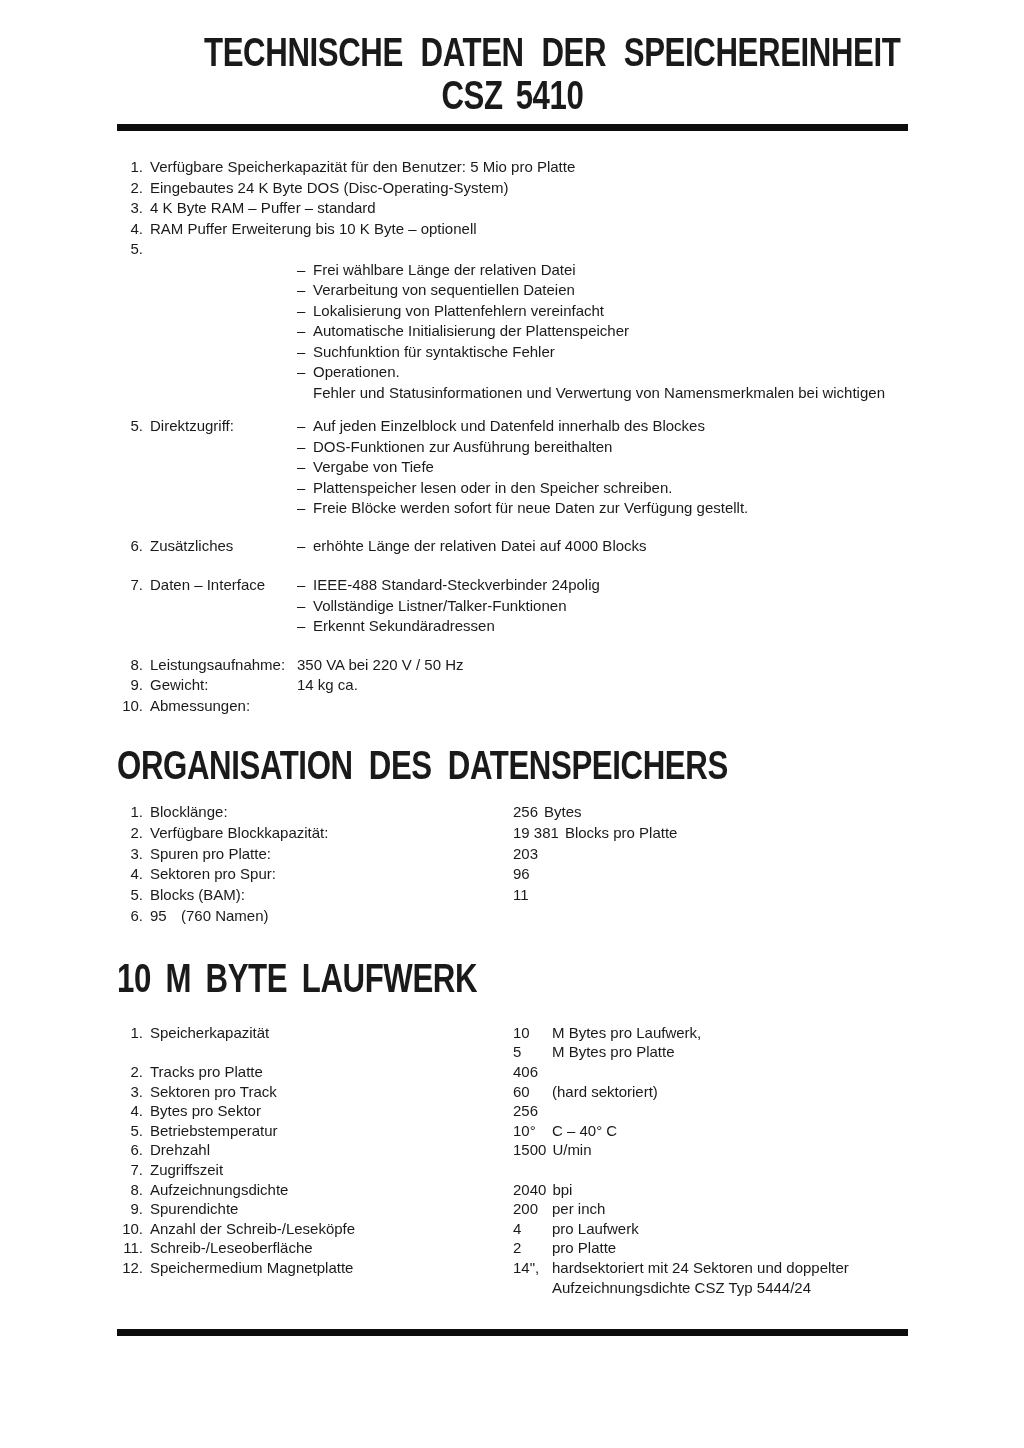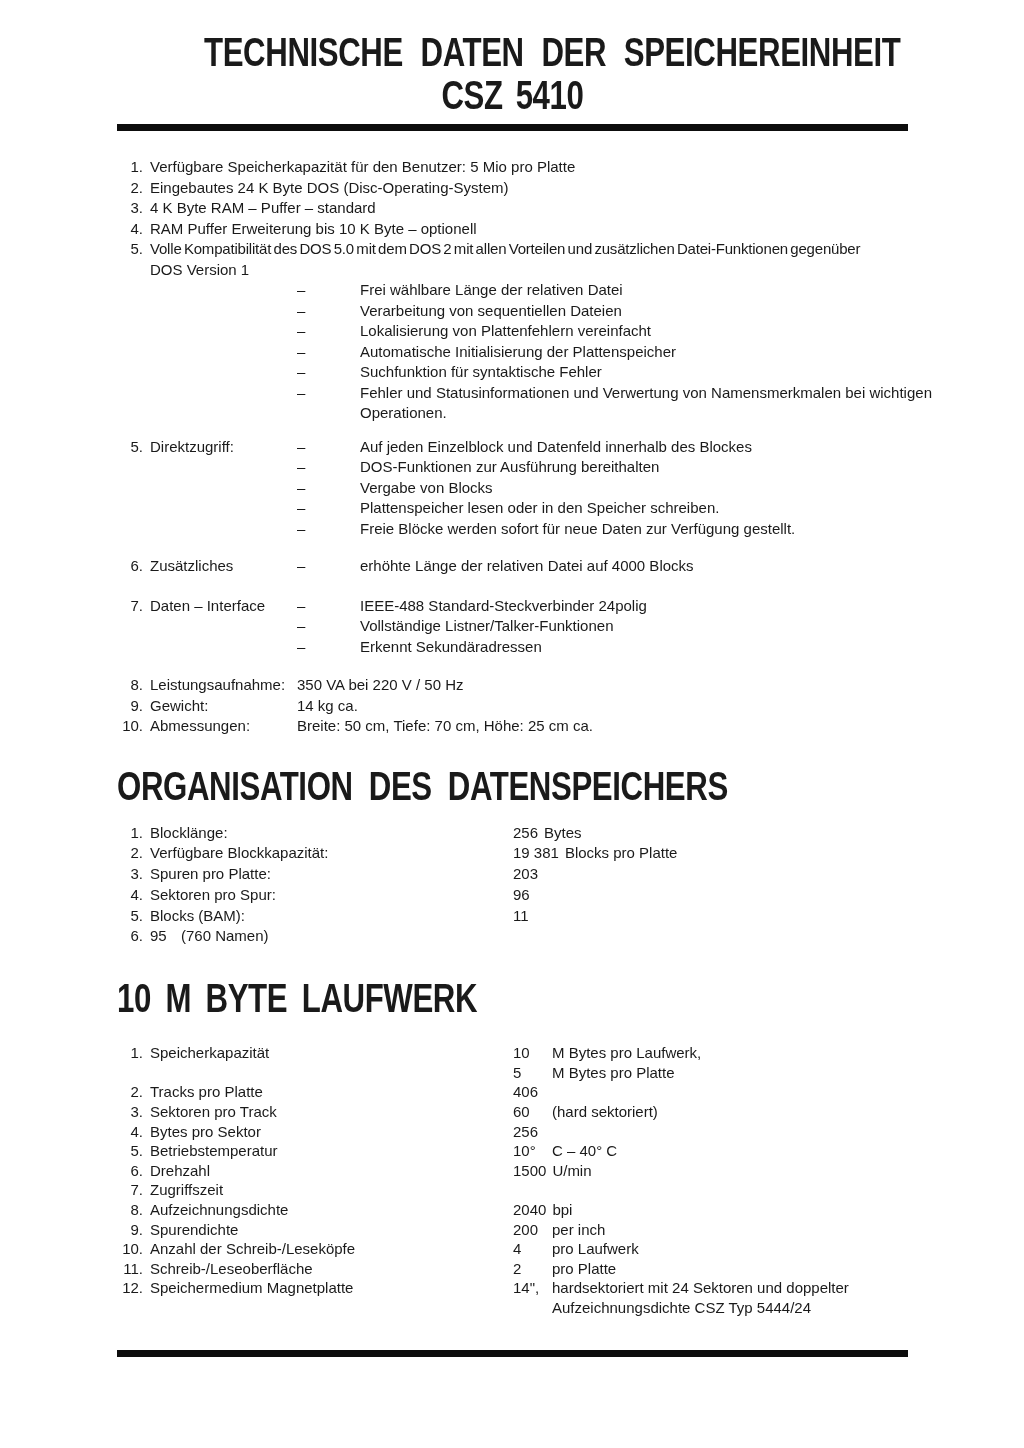--- a/index.html
+++ b/index.html
@@ -48,21 +48,21 @@
   .row { display:flex; align-items:flex-start; }
   .num { flex:0 0 26px; text-align:right; margin-right:7px; white-space:nowrap; }
   .txt { white-space:nowrap; }
   .txt-block > div { white-space:nowrap; }
   .tight { letter-spacing:-0.2px; word-spacing:-1.6px; }
 
   
   .sublist { margin-left:180px; }
   .drow { display:flex; align-items:flex-start; }
   .dash { flex:0 0 16px; }
-  .dtxt { white-space:nowrap;margin-left:47px; }
+  .dtxt { white-space:nowrap; }
   .dtxt > div { white-space:nowrap; }
 
   
   .glabel { flex:0 0 147px; white-space:nowrap; }
   .g-direkt { margin-top:13px; }
   .g-zus    { margin-top:17px; }
   .g-intf   { margin-top:19px; }
   .g-specs  { margin-top:18px; }
   .spec-value { white-space:nowrap; }
 
@@ -106,24 +106,20 @@
       <div class="row">
         <span class="num">3.</span>
         <span class="txt">4 K Byte RAM – Puffer – standard</span>
       </div>
       <div class="row">
         <span class="num">4.</span>
         <span class="txt">RAM Puffer Erweiterung bis 10 K Byte – optionell</span>
       </div>
       <div class="row">
         <span class="num">5.</span>
-        <span class="txt-block">
-          <div class="tight">Volle Kompatibilität des DOS 5.0 mit dem DOS 2 mit allen Vorteilen und zusätzlichen Datei-Funktionen gegenüber</div>
-          <div>DOS Version 1</div>
-        </span>
       </div>
 
       <div class="sublist">
         <div class="drow">
           <span class="dash">–</span>
           <span class="dtxt">Frei wählbare Länge der relativen Datei</span>
         </div>
         <div class="drow">
           <span class="dash">–</span>
           <span class="dtxt">Verarbeitung von sequentiellen Dateien</span>
@@ -136,41 +132,41 @@
           <span class="dash">–</span>
           <span class="dtxt">Automatische Initialisierung der Plattenspeicher</span>
         </div>
         <div class="drow">
           <span class="dash">–</span>
           <span class="dtxt">Suchfunktion für syntaktische Fehler</span>
         </div>
         <div class="drow">
           <span class="dash">–</span>
           <span class="dtxt">
+            <div>Operationen.</div>
             <div>Fehler und Statusinformationen und Verwertung von Namensmerkmalen bei wichtigen</div>
-            <div>Operationen.</div>
           </span>
         </div>
       </div>
 
       <div class="row g-direkt">
         <span class="num">5.</span>
         <span class="glabel">Direktzugriff:</span>
         <span class="vlines">
           <div class="drow">
             <span class="dash">–</span>
             <span class="dtxt">Auf jeden Einzelblock und Datenfeld innerhalb des Blockes</span>
           </div>
           <div class="drow">
             <span class="dash">–</span>
             <span class="dtxt">DOS-Funktionen zur Ausführung bereithalten</span>
           </div>
           <div class="drow">
             <span class="dash">–</span>
-            <span class="dtxt">Vergabe von Blocks</span>
+            <span class="dtxt">Vergabe von Tiefe</span>
           </div>
           <div class="drow">
             <span class="dash">–</span>
             <span class="dtxt">Plattenspeicher lesen oder in den Speicher schreiben.</span>
           </div>
           <div class="drow">
             <span class="dash">–</span>
             <span class="dtxt">Freie Blöcke werden sofort für neue Daten zur Verfügung gestellt.</span>
           </div>
         </span>
@@ -213,21 +209,20 @@
           <span class="spec-value">350 VA bei 220 V / 50 Hz</span>
         </div>
         <div class="row">
           <span class="num">9.</span>
           <span class="glabel">Gewicht:</span>
           <span class="spec-value">14 kg ca.</span>
         </div>
         <div class="row">
           <span class="num">10.</span>
           <span class="glabel">Abmessungen:</span>
-          <span class="spec-value">Breite: 50 cm, Tiefe: 70 cm, Höhe: 25 cm ca.</span>
         </div>
       </div>
     </div>
 
     <div class="section-heading sh-org">ORGANISATION DES DATENSPEICHERS</div>
 
     <div class="org-list">
       <div class="row">
         <span class="num">1.</span>
         <span class="org-label">Blocklänge:</span>

